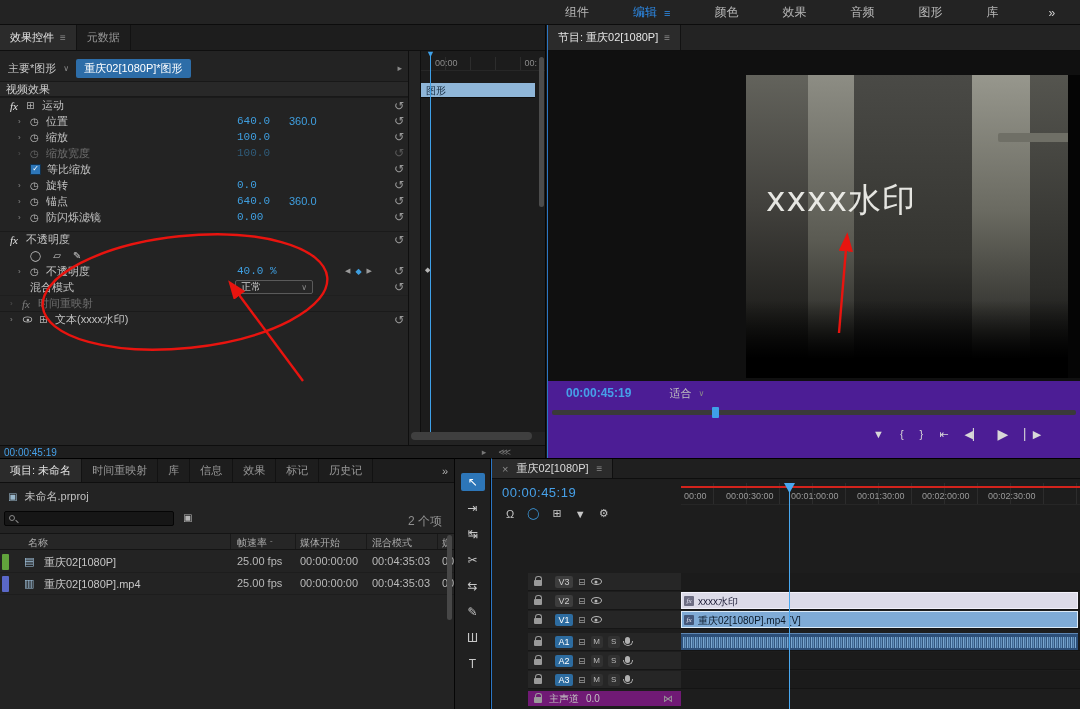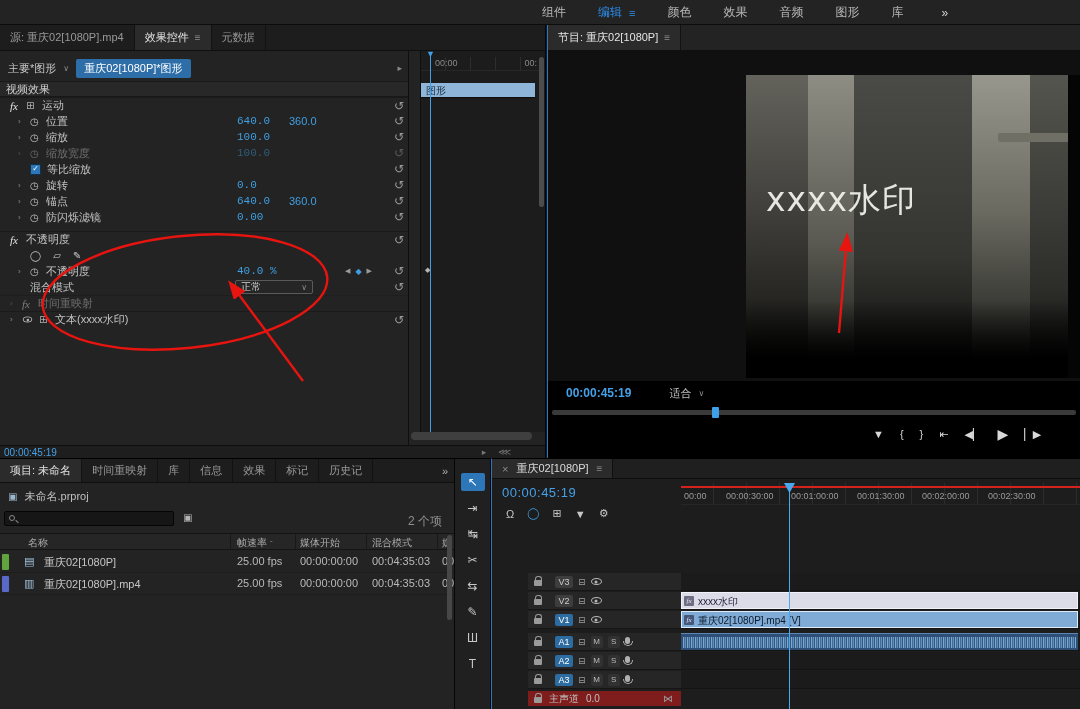--- a/index.html
+++ b/index.html
@@ -2,21 +2,21 @@
 <html><head>
 <meta charset="utf-8">
 <style>
   *{margin:0;padding:0;box-sizing:border-box;}
   html,body{width:1080px;height:709px;background:#111;overflow:hidden;}
   body{font-family:"Liberation Sans","DejaVu Sans",sans-serif;font-size:11px;color:#c3c3c3;}
   .app{position:relative;width:1080px;height:709px;background:#191919;overflow:hidden;}
 
   
   .topbar{position:absolute;left:0;top:0;width:1080px;height:25px;background:#232323;border-bottom:1px solid #0c0c0c;}
-  .ws-tabs{position:absolute;left:542px;top:0;height:25px;display:flex;align-items:center;gap:32px;font-size:12px;color:#b8b8b8;white-space:nowrap;}
+  .ws-tabs{position:absolute;left:565px;top:0;height:25px;display:flex;align-items:center;gap:44px;font-size:12px;color:#b8b8b8;white-space:nowrap;}
   .ws{cursor:default;}
   .ws-group{display:flex;align-items:center;gap:7px;}
   .ws.active{color:#2d8ceb;}
   .ws-menu{color:#2d8ceb;font-size:11px;}
   .ws-overflow{color:#cfcfcf;margin-left:6px;}
 
   
   .panel{position:absolute;background:#232323;}
   .tabs{display:flex;height:26px;background:#1d1d1d;border-bottom:1px solid #0f0f0f;font-size:11px;}
   .tab{display:flex;align-items:center;gap:6px;padding:0 10px;color:#989898;border-right:1px solid #121212;white-space:nowrap;overflow:hidden;}
@@ -60,21 +60,21 @@
   .mini-playhead{position:absolute;left:9px;top:4px;bottom:0;width:1px;background:#3ea0e8;}
   .mini-ph-head{position:absolute;left:5px;top:-2px;color:#3ea0e8;font-size:9px;}
   .mini-kf{position:absolute;left:4px;top:215px;color:#b5b5b5;font-size:7px;}
   .ec-hscroll{position:absolute;left:411px;top:407px;width:121px;height:8px;background:#3f3f3f;border-radius:4px;}
   .ec-vscroll{position:absolute;right:1px;top:32px;width:5px;height:150px;background:#4c4c4c;border-radius:3px;}
   .ec-bottom{position:absolute;left:0;bottom:0;width:100%;height:13px;background:#1e1e1e;border-top:1px solid #0e0e0e;display:flex;align-items:center;font-size:10px;}
   .ec-bottom .tc{color:#46a0e8;margin-left:4px;}
   .eb-icons{margin-left:auto;margin-right:34px;display:flex;gap:12px;color:#777;font-size:9px;}
 
   
-  .pm{left:547px;top:25px;width:533px;height:433px;background:#000000;border-left:1px solid #2b76c4;}
+  .pm{left:547px;top:25px;width:533px;height:433px;background:#4c1d95;border-left:1px solid #2b76c4;}
   .pm .tabs{background:#232323;height:26px;}
   .pm-view{position:absolute;left:0;top:26px;width:100%;height:330px;background:#101010;}
   .video{position:absolute;left:198px;top:50px;width:335px;height:303px;background:#3c3c39;overflow:hidden;}
   .vstrip{position:absolute;top:0;height:100%;}
   .vs1{left:0;width:62px;background:linear-gradient(180deg,#63635c,#403f3b 45%,#151513 92%);}
   .vs2{left:62px;width:46px;background:linear-gradient(180deg,#8d8d84,#5a5a52 55%,#1d1d1b 95%);}
   .vs3{left:108px;width:118px;background:linear-gradient(180deg,#4a4a46,#343430 60%,#101010 95%);}
   .vs4{left:226px;width:58px;background:linear-gradient(180deg,#97978d,#6a6a61 45%,#222220 92%);}
   .vs5{left:284px;width:51px;background:linear-gradient(180deg,#55554f,#2d2d2a 70%,#0b0b0b);}
   .vbridge{position:absolute;left:252px;top:58px;width:83px;height:9px;background:#6f6f66;border-radius:2px;}
@@ -136,21 +136,21 @@
   .tbox.on{background:#2d6ca0;color:#fff;}
   .titem{color:#9a9a9a;font-size:9px;}
   .ms{width:12px;height:12px;background:#313131;border-radius:2px;color:#bbb;display:flex;align-items:center;justify-content:center;font-size:8px;}
   .clip{position:absolute;left:189px;right:2px;height:17px;font-size:10px;overflow:hidden;}
   .clip-wm{top:133px;background:#dcdbe8;border:1px solid #f2f1fa;color:#20203a;}
   .clip-v{top:152px;background:#7fabd6;border:1px solid #ddebf7;color:#0c1a29;}
   .clip-a{top:174px;background:#2d4f78;border-top:1px solid #5e86b2;}
   .fxbox{position:absolute;left:2px;top:3px;width:10px;height:10px;background:rgba(18,18,48,.55);color:#e8e8f8;font-size:7px;font-style:italic;display:flex;align-items:center;justify-content:center;border-radius:1px;font-family:"Liberation Serif","DejaVu Serif",serif;}
   .cliplabel{position:absolute;left:16px;top:2px;white-space:nowrap;}
   .wave{position:absolute;left:2px;right:2px;top:3px;bottom:2px;opacity:.85;background:repeating-linear-gradient(90deg,#8ab8e0 0 1px,#456f9b 1px 2px,#6d9cc8 2px 3px,#35587f 3px 4px);}
-  .mstr{position:absolute;left:36px;top:232px;width:153px;height:15px;background:#7f1d1d;display:flex;align-items:center;gap:7px;padding-left:6px;font-size:10px;color:#c0c0c0;}
+  .mstr{position:absolute;left:36px;top:232px;width:153px;height:15px;background:#701a75;display:flex;align-items:center;gap:7px;padding-left:6px;font-size:10px;color:#c0c0c0;}
   .mstr .knob{margin-left:auto;margin-right:8px;color:#9a9a9a;}
   .tl-ph-line{position:absolute;left:297px;top:24px;bottom:0;width:1px;background:#49a8f0;z-index:6;}
   .tl-ph-head{position:absolute;left:292px;top:24px;width:11px;height:10px;background:#49a8f0;clip-path:polygon(0 0,100% 0,50% 100%);z-index:6;}
 
   
   .ico-lock{position:relative;width:8px;height:6px;background:#9a9a9a;border-radius:1px;margin-top:3px;flex:none;}
   .ico-lock::before{content:"";position:absolute;left:1px;top:-4px;width:5px;height:4px;border:1px solid #9a9a9a;border-bottom:none;border-radius:3px 3px 0 0;}
   .ico-eye{position:relative;width:11px;height:7px;border:1px solid #b5b5b5;border-radius:50%;flex:none;}
   .ico-eye::after{content:"";position:absolute;left:50%;top:50%;transform:translate(-50%,-50%);width:3px;height:3px;background:#b5b5b5;border-radius:50%;}
   .ico-eye.sm{transform:scale(.85);}
@@ -176,23 +176,20 @@
       <span class="ws">效果</span>
       <span class="ws">音频</span>
       <span class="ws">图形</span>
       <span class="ws">库</span>
       <span class="ws-overflow">»</span>
     </nav>
   </header>
 
   <section class="panel ec">
     <div class="tabs">
-      <div class="tab">
-          <span>源: 重庆02[1080P].mp4</span>
-        </div>
       <div class="tab active">
         <span>效果控件</span>
         <span class="mi">≡</span>
       </div>
       <div class="tab">
           <span>元数据</span>
         </div>
     </div>
 
     <div class="ec-cliprow">

